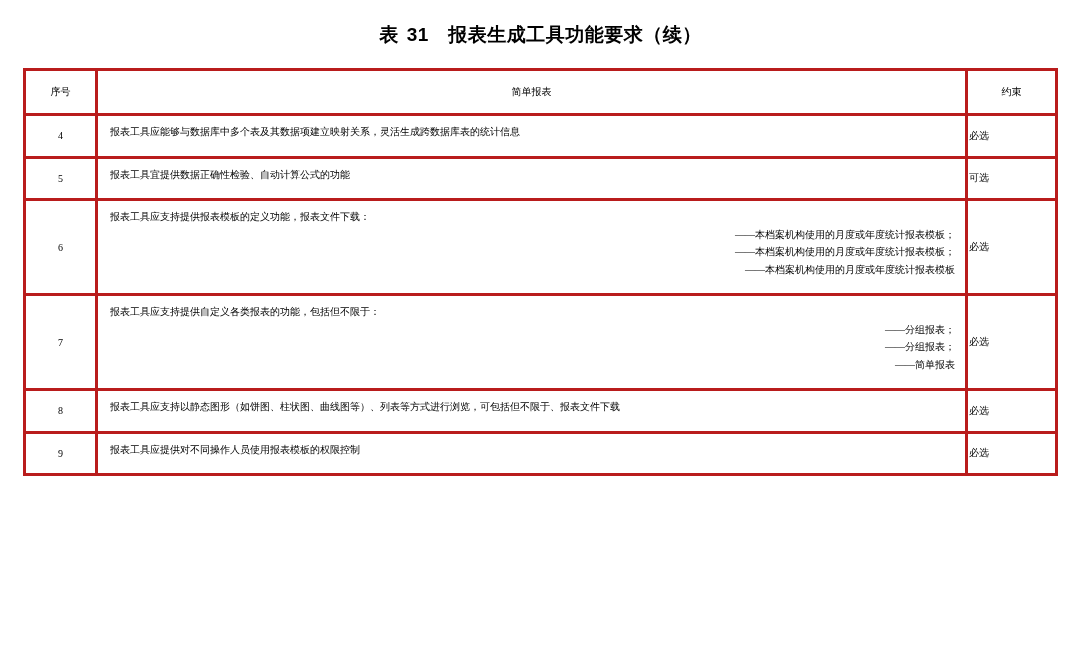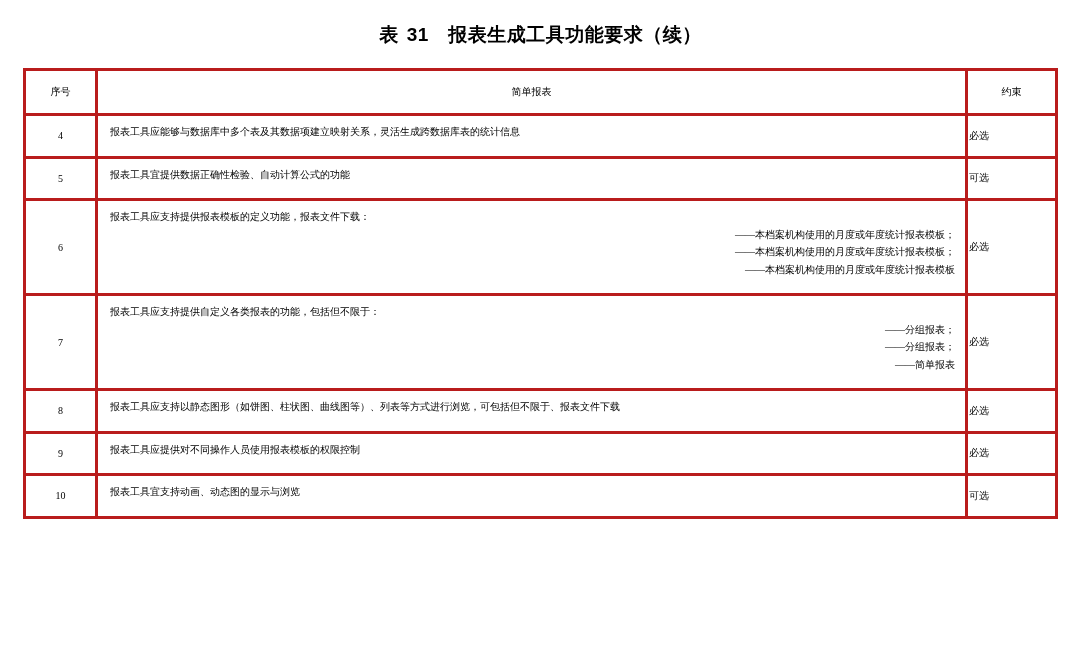--- a/index.html
+++ b/index.html
@@ -151,24 +151,17 @@
       </tr>
 
       <tr>
         <td class="cell-no">9</td>
         <td class="cell-req">
           <div class="wrapline">报表工具应提供对不同操作人员使用报表模板的权限控制</div>
         </td>
         <td class="cell-con">必选</td>
       </tr>
 
-      <tr>
-        <td class="cell-no">10</td>
-        <td class="cell-req">
-          <div class="wrapline">报表工具宜支持动画、动态图的显示与浏览</div>
-        </td>
-        <td class="cell-con">可选</td>
-      </tr>
 
     </tbody>
   </table>
 
 </div>
 
 </body></html>

